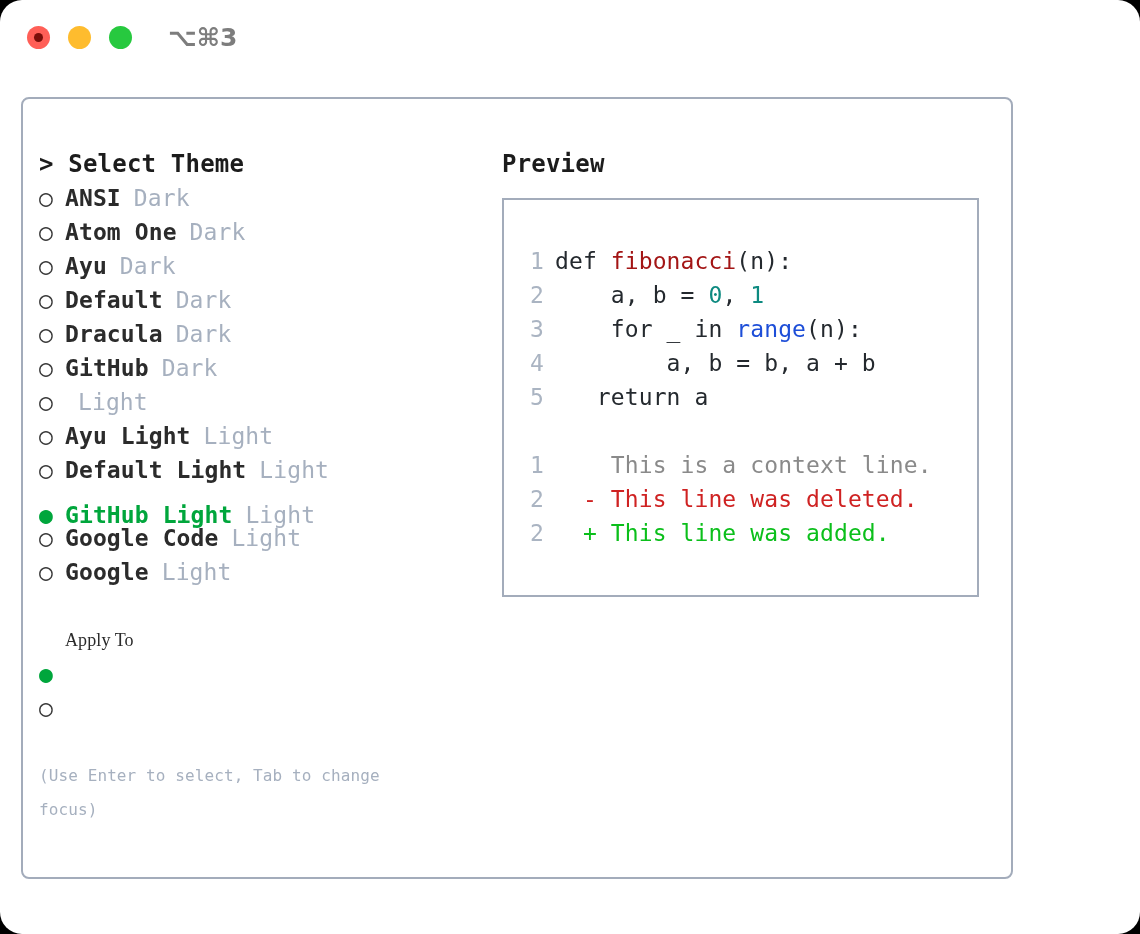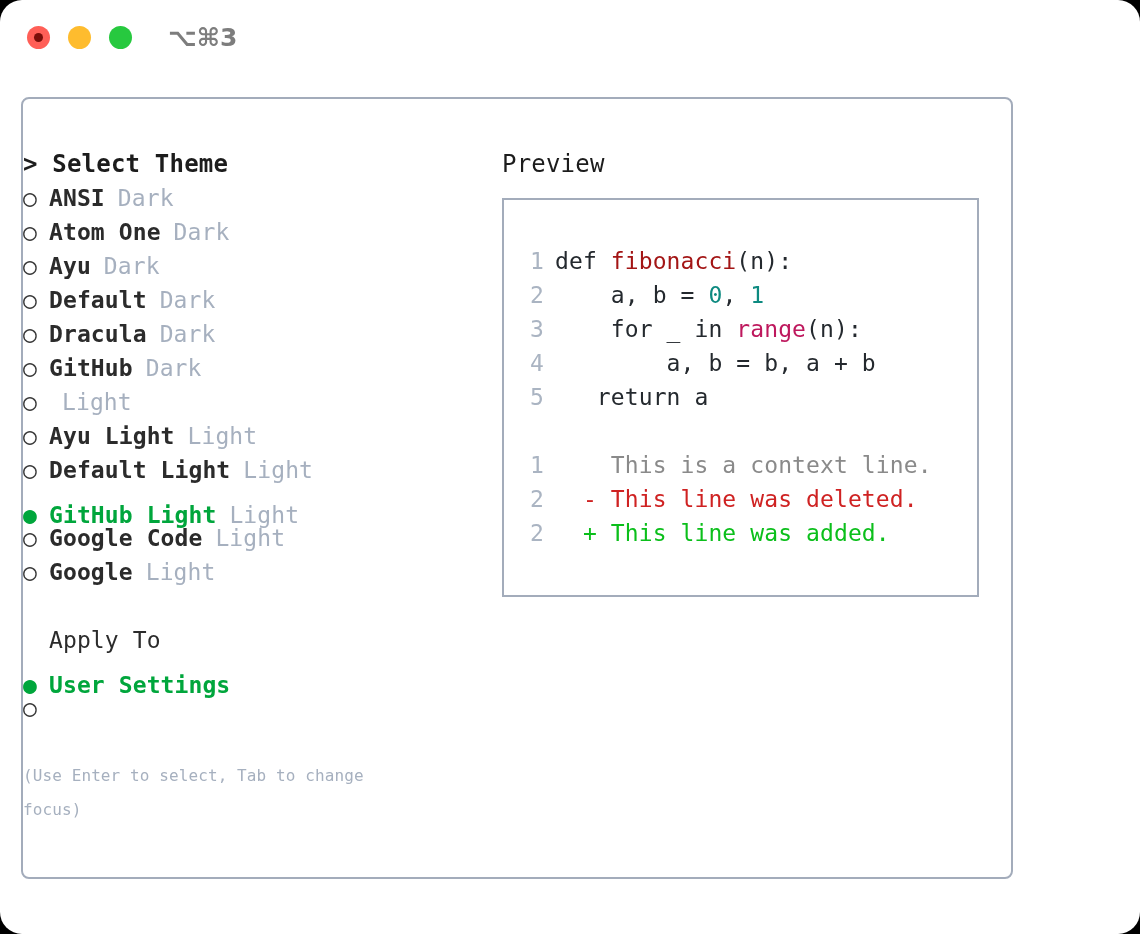--- a/index.html
+++ b/index.html
@@ -78,21 +78,21 @@
     top: 97px;
     width: 992px;
     height: 782px;
     border: 2px solid #a3acbb;
     border-radius: 8px;
     box-sizing: border-box;
   }
 
   .pane-left {
     position: absolute;
-    left: 0;
+    left: 16px;
     top: 48px;
     width: 460px;
   }
   .pane-right {
     position: absolute;
     left: 479px;
     top: 48px;
     width: 500px;
   }
 
@@ -100,21 +100,21 @@
   .section-title {
     font-size: 24px;
     font-weight: 700;
     color: #1c1c1c;
     line-height: 34px;
     white-space: pre;
     letter-spacing: 0.2px;
   }
   .pane-title {
     font-size: 24px;
-    font-weight: 400;
+    font-weight: 700;
     color: #1c1c1c;
     line-height: 34px;
     letter-spacing: 0.2px;
   }
 
   .theme-list { margin-top: 0px; }
 
   .theme-row {
     display: flex;
     align-items: baseline;
@@ -135,26 +135,27 @@
   .bullet.on { color: #00a63c; }
   .row-name { color: #2b2b2b; font-weight: bold; }
   .row-name.sel { color: #00a63c; margin-top: 11px; }
   .row-tag {
     color: #a6b0bf;
     margin-left: 13px;
   }
 
   .apply-block { margin-top: 34px; }
   .apply-head {
-    font-size: 23px;
+    font-size: 18px;
     line-height: 34px;
     color: #2b2b2b;
     padding-left: 26px;
     white-space: pre;
     letter-spacing: 0.1px;
+    font-family: Liberation Serif, serif;
   }
 
   .hint {
     margin-top: 34px;
     font-size: 16px;
     line-height: 34px;
     color: #a6b0bf;
     width: 400px;
     letter-spacing: 0.1px;
   }
@@ -188,21 +189,21 @@
     width: 26px;
     text-align: right;
     color: #aab4c2;
     margin-right: 11px;
   }
   .code-text { color: #24292e; }
   .blank-line { height: 34px; }
 
   .tok-func { color: #a31515; }
   .tok-num  { color: #0d8a80; }
-  .tok-fn   { color: #be185d; text-align: center; }
+  .tok-fn   { color: #1d4ed8; text-align: center; }
 
   .diff-ctx  { color: #8a8a8a; }
   .diff-del  { color: #cf2222; }
   .diff-add  { color: #0bbf1b; }
 </style>
 </head>
 <body>
 
 <div class="window">
 
@@ -231,21 +232,21 @@
           <div class="theme-row"><span class="bullet">○</span><span class="row-name">Ayu Light</span><span class="row-tag">Light</span></div>
           <div class="theme-row"><span class="bullet">○</span><span class="row-name">Default Light</span><span class="row-tag">Light</span></div>
           <div class="theme-row"><span class="bullet on">●</span><span class="row-name sel">GitHub Light</span><span class="row-tag">Light</span></div>
           <div class="theme-row"><span class="bullet">○</span><span class="row-name">Google Code</span><span class="row-tag">Light</span></div>
           <div class="theme-row"><span class="bullet">○</span><span class="row-name">Google</span><span class="row-tag">Light</span></div>
         </div>
 
       <div class="apply-block">
         <div class="apply-head">Apply To</div>
         <div id="apply-list">
-            <div class="theme-row"><span class="bullet on">●</span><span class="row-name sel">User Settings</span></div>
+            <div class="theme-row"><span class="bullet on">●</span></div>
             <div class="theme-row"><span class="bullet">○</span></div>
           </div>
       </div>
 
       <div class="hint">(Use Enter to select, Tab to change focus)</div>
     </div>
 
     <div class="pane-right">
       <div class="pane-title">Preview</div>
 

